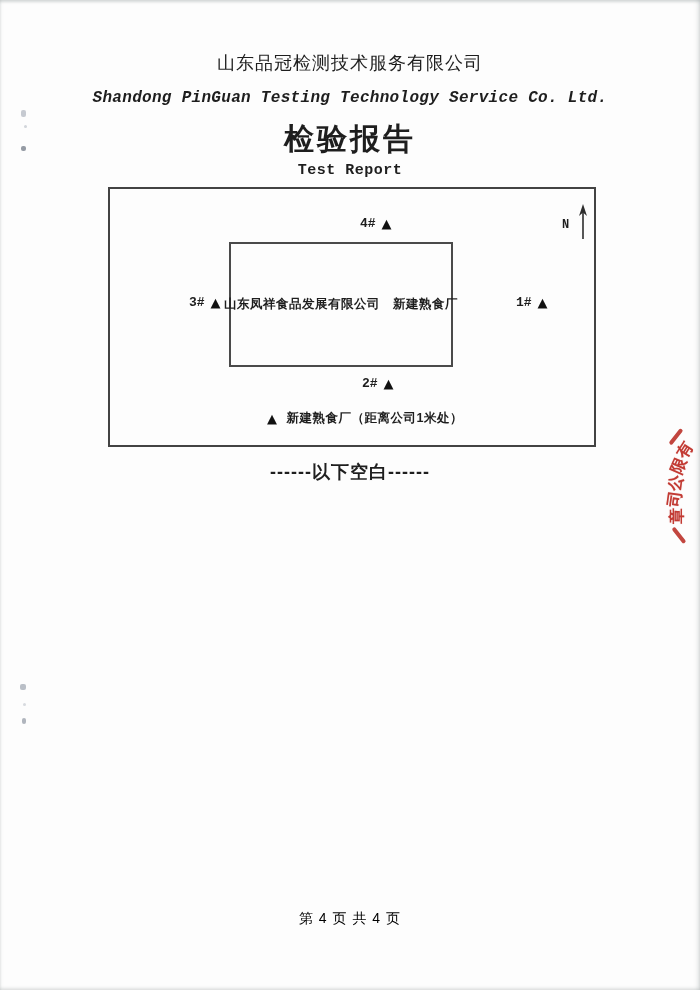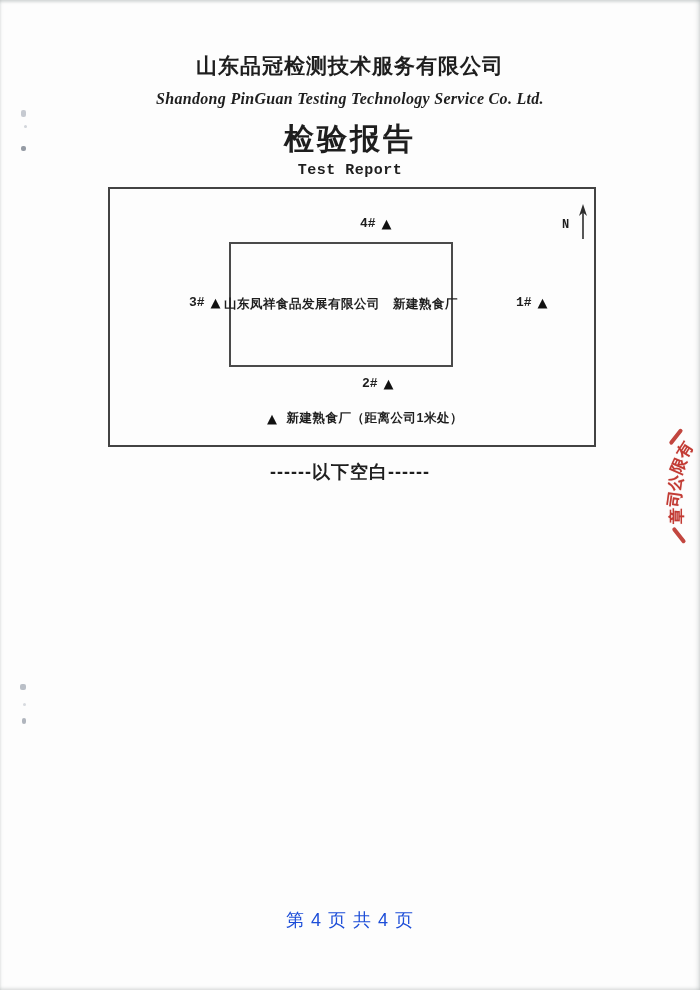--- a/index.html
+++ b/index.html
@@ -8,22 +8,22 @@
     overflow:hidden; color:#1e1e1e;
     font-family:"Liberation Sans", sans-serif;
     box-shadow:
       inset 0 3px 3px -1px rgba(150,160,160,.38),
       inset -4px 0 4px -2px rgba(150,160,160,.32),
       inset 0 -3px 3px -1px rgba(150,160,160,.25),
       inset 3px 0 3px -2px rgba(150,160,160,.15);
   }
   .centered { position:absolute; left:0; width:100%; text-align:center; line-height:1.2; }
 
-  .company-cn { top:53px; font-size:21px; font-weight:bold; letter-spacing:1px; }
-  .company-en { top:89px; font-family:Liberation Serif, serif; font-style:italic;
+  .company-cn { top:53px; font-size:18px; font-weight:normal; letter-spacing:1px; }
+  .company-en { top:89px; font-family:Liberation Mono, monospace; font-style:italic;
                 font-weight:bold; font-size:16px; letter-spacing:0.3px; }
   .title-cn   { top:121px; font-size:30px; font-weight:bold; letter-spacing:3px; }
   .title-en   { top:162px; font-family:"Liberation Mono", monospace; font-size:15px;
                 font-weight:bold; letter-spacing:0.5px; }
 
   .site-map { position:absolute; left:108px; top:187px; width:488px; height:260px;
               border:2px solid #434343; box-sizing:border-box; background:#fdfdfd; }
 
   .building { position:absolute; left:119px; top:53px; width:224px; height:125px;
               border:2px solid #4a4a4a; box-sizing:border-box;
@@ -41,21 +41,21 @@
   .compass { position:absolute; left:448px; top:14px; width:42px; height:48px; }
   .n-label { position:absolute; left:4px; top:15px; font-family:"Liberation Mono", monospace;
              font-size:12px; font-weight:bold; }
   .n-arrow { position:absolute; left:18px; top:0; }
 
   .legend { position:absolute; left:157px; top:223px; display:flex; align-items:center;
             gap:9px; font-size:12.5px; font-weight:bold; letter-spacing:0.5px; line-height:1; }
 
   .endnote { top:462px; font-size:18px; font-weight:bold; letter-spacing:1px; }
 
-  .footer { top:910px; font-size:18px; letter-spacing:1px; color:#1d4ed8; }
+  .footer { top:910px; font-size:14px; letter-spacing:1px; color:#000000; }
 
   .seal { position:absolute; left:660px; top:420px; width:60px; height:132px;
           color:#c23a33; pointer-events:none; }
   .seal .sc { position:absolute; font-size:16px; font-weight:bold; line-height:1;
               text-shadow:0 0 1px rgba(194,58,51,.4); }
   .seal .stroke { position:absolute; width:3.5px; height:19px; background:#c2463f; border-radius:2px; }
   .seal .s1 { left:14px; top:7px;  transform:rotate(38deg); }
   .seal .s2 { left:17px; top:106px; transform:rotate(-38deg); }
   .seal .c0 { left:17px; top:22px; transform:rotate(-58deg); }
   .seal .c1 { left:11px; top:38px; transform:rotate(-66deg); }

